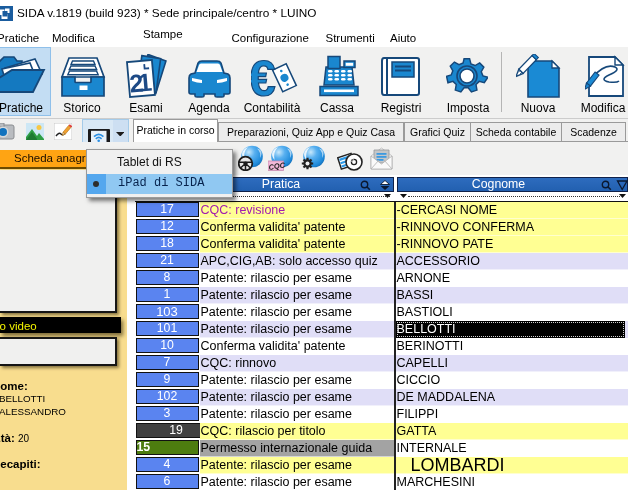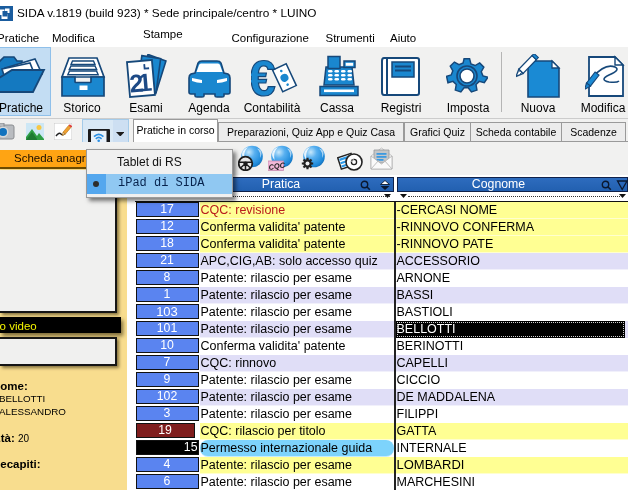--- a/index.html
+++ b/index.html
@@ -315,21 +315,21 @@
 <svg class="abs" style="left:400px;top:193.5px" width="7" height="4" viewBox="0 0 7 4">
     <path d="M0 0 L7 0 L3.5 4 Z" fill="#111"></path>
   </svg>
 <svg class="abs" style="left:619px;top:193.5px" width="7" height="4" viewBox="0 0 7 4">
     <path d="M0 0 L7 0 L3.5 4 Z" fill="#111"></path>
   </svg>
 
 <div id="rows">
     <div class="abs" style="left:135px;top:201px;width:493px;height:1px;background:#111;"></div>
     <div class="abs" style="left:135.5px;top:201.5px;width:63px;height:15px;background:#5a84f0;border:1.5px solid #111;box-sizing:border-box;color:#fff;font-size:12.3px;text-align:center;line-height:13.5px;">17</div>
-    <div class="abs" style="left:199.5px;top:202px;width:194px;height:17px;background:#ffff93;font-size:12.5px;line-height:16.5px;color:#b91c1c;padding-left:1px;box-sizing:border-box;overflow:hidden;white-space:nowrap;border-bottom:1px solid rgba(255,255,255,.55);">CQC: revisione</div>
+    <div class="abs" style="left:199.5px;top:202px;width:194px;height:17px;background:#ffff93;font-size:12.5px;line-height:16.5px;color:#a21caf;padding-left:1px;box-sizing:border-box;overflow:hidden;white-space:nowrap;border-bottom:1px solid rgba(255,255,255,.55);">CQC: revisione</div>
     <div class="abs" style="left:393.5px;top:202px;width:2px;height:17px;background:#222;"></div>
     <div class="abs" style="left:395.5px;top:202px;width:232.5px;height:17px;background:#ffff93;font-size:12.5px;line-height:16.5px;color:#000;padding-left:1px;box-sizing:border-box;overflow:hidden;white-space:nowrap;border-bottom:1px solid rgba(255,255,255,.55);">-CERCASI NOME</div>
     <div class="abs" style="left:135.5px;top:218.5px;width:63px;height:15px;background:#5a84f0;border:1.5px solid #111;box-sizing:border-box;color:#fff;font-size:12.3px;text-align:center;line-height:13.5px;">12</div>
     <div class="abs" style="left:199.5px;top:219px;width:194px;height:17px;background:#ffff93;font-size:12.5px;line-height:16.5px;color:#000;padding-left:1px;box-sizing:border-box;overflow:hidden;white-space:nowrap;border-bottom:1px solid rgba(255,255,255,.55);">Conferma validita' patente</div>
     <div class="abs" style="left:393.5px;top:219px;width:2px;height:17px;background:#222;"></div>
     <div class="abs" style="left:395.5px;top:219px;width:232.5px;height:17px;background:#ffff93;font-size:12.5px;line-height:16.5px;color:#000;padding-left:1px;box-sizing:border-box;overflow:hidden;white-space:nowrap;border-bottom:1px solid rgba(255,255,255,.55);">-RINNOVO CONFERMA</div>
     <div class="abs" style="left:135.5px;top:235.5px;width:63px;height:15px;background:#5a84f0;border:1.5px solid #111;box-sizing:border-box;color:#fff;font-size:12.3px;text-align:center;line-height:13.5px;">18</div>
     <div class="abs" style="left:199.5px;top:236px;width:194px;height:17px;background:#ffff93;font-size:12.5px;line-height:16.5px;color:#000;padding-left:1px;box-sizing:border-box;overflow:hidden;white-space:nowrap;border-bottom:1px solid rgba(255,255,255,.55);">Conferma validita' patente</div>
     <div class="abs" style="left:393.5px;top:236px;width:2px;height:17px;background:#222;"></div>
     <div class="abs" style="left:395.5px;top:236px;width:232.5px;height:17px;background:#ffff93;font-size:12.5px;line-height:16.5px;color:#000;padding-left:1px;box-sizing:border-box;overflow:hidden;white-space:nowrap;border-bottom:1px solid rgba(255,255,255,.55);">-RINNOVO PATE</div>
@@ -367,32 +367,32 @@
     <div class="abs" style="left:393.5px;top:372px;width:2px;height:17px;background:#222;"></div>
     <div class="abs" style="left:395.5px;top:372px;width:232.5px;height:17px;background:#ffffff;font-size:12.5px;line-height:16.5px;color:#000;padding-left:1px;box-sizing:border-box;overflow:hidden;white-space:nowrap;border-bottom:1px solid rgba(255,255,255,.55);">CICCIO</div>
     <div class="abs" style="left:135.5px;top:388.5px;width:63px;height:15px;background:#5a84f0;border:1.5px solid #111;box-sizing:border-box;color:#fff;font-size:12.3px;text-align:center;line-height:13.5px;">102</div>
     <div class="abs" style="left:199.5px;top:389px;width:194px;height:17px;background:#e0def7;font-size:12.5px;line-height:16.5px;color:#000;padding-left:1px;box-sizing:border-box;overflow:hidden;white-space:nowrap;border-bottom:1px solid rgba(255,255,255,.55);">Patente: rilascio per esame</div>
     <div class="abs" style="left:393.5px;top:389px;width:2px;height:17px;background:#222;"></div>
     <div class="abs" style="left:395.5px;top:389px;width:232.5px;height:17px;background:#e0def7;font-size:12.5px;line-height:16.5px;color:#000;padding-left:1px;box-sizing:border-box;overflow:hidden;white-space:nowrap;border-bottom:1px solid rgba(255,255,255,.55);">DE MADDALENA</div>
     <div class="abs" style="left:135.5px;top:405.5px;width:63px;height:15px;background:#5a84f0;border:1.5px solid #111;box-sizing:border-box;color:#fff;font-size:12.3px;text-align:center;line-height:13.5px;">3</div>
     <div class="abs" style="left:199.5px;top:406px;width:194px;height:17px;background:#ffffff;font-size:12.5px;line-height:16.5px;color:#000;padding-left:1px;box-sizing:border-box;overflow:hidden;white-space:nowrap;border-bottom:1px solid rgba(255,255,255,.55);">Patente: rilascio per esame</div>
     <div class="abs" style="left:393.5px;top:406px;width:2px;height:17px;background:#222;"></div>
     <div class="abs" style="left:395.5px;top:406px;width:249px;height:17px;background:#ffffff;font-size:12.5px;line-height:16.5px;color:#000;padding-left:1px;box-sizing:border-box;overflow:hidden;white-space:nowrap;border-bottom:1px solid rgba(255,255,255,.55);">FILIPPI</div>
-    <div class="abs" style="left:135.5px;top:422.5px;width:59px;height:15px;background:#7f1d1d;border:1.5px solid #111;box-sizing:border-box;color:#fff;font-size:12.3px;text-align:center;line-height:13.5px;">19</div>
+    <div class="abs" style="left:135.5px;top:422.5px;width:81px;height:15px;background:#404040;border:1.5px solid #111;box-sizing:border-box;color:#fff;font-size:12.3px;text-align:center;line-height:13.5px;">19</div>
     <div class="abs" style="left:199.5px;top:423px;width:194px;height:17px;background:#ffff93;font-size:12.5px;line-height:16.5px;color:#000;padding-left:1px;box-sizing:border-box;overflow:hidden;white-space:nowrap;border-bottom:1px solid rgba(255,255,255,.55);">CQC: rilascio per titolo</div>
     <div class="abs" style="left:393.5px;top:423px;width:2px;height:17px;background:#222;"></div>
     <div class="abs" style="left:395.5px;top:423px;width:232.5px;height:17px;background:#ffff93;font-size:12.5px;line-height:16.5px;color:#000;padding-left:1px;box-sizing:border-box;overflow:hidden;white-space:nowrap;border-bottom:1px solid rgba(255,255,255,.55);">GATTA</div>
-    <div class="abs" style="left:135.5px;top:439.5px;width:63px;height:15px;background:#000000;border:1.5px solid #111;box-sizing:border-box;color:#fff;font-size:12.3px;text-align:right;line-height:13.5px;">15</div>
-    <div class="abs" style="left:199.5px;top:440px;width:194px;height:17px;background:#7dd3fc;font-size:12.5px;line-height:16.5px;color:#000;padding-left:1px;box-sizing:border-box;overflow:hidden;white-space:nowrap;border-bottom:1px solid rgba(255,255,255,.55);border-radius:8px;">Permesso internazionale guida</div>
+    <div class="abs" style="left:135.5px;top:439.5px;width:63px;height:15px;background:#4d7c0f;border:1.5px solid #111;box-sizing:border-box;color:#fff;font-size:12.3px;text-align:left;line-height:13.5px;font-weight:bold;">15</div>
+    <div class="abs" style="left:199.5px;top:440px;width:194px;height:17px;background:#a3a3a3;font-size:12.5px;line-height:16.5px;color:#000;padding-left:1px;box-sizing:border-box;overflow:hidden;white-space:nowrap;border-bottom:1px solid rgba(255,255,255,.55);">Permesso internazionale guida</div>
     <div class="abs" style="left:393.5px;top:440px;width:2px;height:17px;background:#222;"></div>
     <div class="abs" style="left:395.5px;top:440px;width:232.5px;height:17px;background:#ffffff;font-size:12.5px;line-height:16.5px;color:#000;padding-left:1px;box-sizing:border-box;overflow:hidden;white-space:nowrap;border-bottom:1px solid rgba(255,255,255,.55);">INTERNALE</div>
     <div class="abs" style="left:135.5px;top:456.5px;width:63px;height:15px;background:#5a84f0;border:1.5px solid #111;box-sizing:border-box;color:#fff;font-size:12.3px;text-align:center;line-height:13.5px;">4</div>
     <div class="abs" style="left:199.5px;top:457px;width:194px;height:17px;background:#ffff93;font-size:12.5px;line-height:16.5px;color:#000;padding-left:1px;box-sizing:border-box;overflow:hidden;white-space:nowrap;border-bottom:1px solid rgba(255,255,255,.55);">Patente: rilascio per esame</div>
     <div class="abs" style="left:393.5px;top:457px;width:2px;height:17px;background:#222;"></div>
-    <div class="abs" style="left:395.5px;top:457px;width:232.5px;height:17px;background:#ffff93;font-size:13px;line-height:16.5px;color:#000;padding-left:1px;box-sizing:border-box;overflow:hidden;white-space:nowrap;border-bottom:1px solid rgba(255,255,255,.55);">LOMBARDI</div>
+    <div class="abs" style="left:395.5px;top:457px;width:232.5px;height:17px;background:#ffff93;font-size:18px;line-height:16.5px;color:#000;padding-left:15px;box-sizing:border-box;overflow:hidden;white-space:nowrap;border-bottom:1px solid rgba(255,255,255,.55);">LOMBARDI</div>
     <div class="abs" style="left:135.5px;top:473.5px;width:63px;height:15px;background:#5a84f0;border:1.5px solid #111;box-sizing:border-box;color:#fff;font-size:12.3px;text-align:center;line-height:13.5px;">6</div>
     <div class="abs" style="left:199.5px;top:474px;width:194px;height:17px;background:#ffffff;font-size:12.5px;line-height:16.5px;color:#000;padding-left:1px;box-sizing:border-box;overflow:hidden;white-space:nowrap;border-bottom:1px solid rgba(255,255,255,.55);">Patente: rilascio per esame</div>
     <div class="abs" style="left:393.5px;top:474px;width:2px;height:17px;background:#222;"></div>
     <div class="abs" style="left:395.5px;top:474px;width:232.5px;height:17px;background:#ffffff;font-size:12.5px;line-height:16.5px;color:#000;padding-left:1px;box-sizing:border-box;overflow:hidden;white-space:nowrap;border-bottom:1px solid rgba(255,255,255,.55);">MARCHESINI</div>
   </div>
 
 <div class="abs" style="left:86px;top:149px;width:147px;height:49px;background:#f0f0f0;border:1px solid #9a9a9a;box-sizing:border-box;box-shadow:3px 3px 4px rgba(0,0,0,.5);"></div>
 <div class="abs" style="left:117px;top:155px;font-size:12px;color:#111;">Tablet di RS</div>
 <div class="abs" style="left:87px;top:173.5px;width:145px;height:20.5px;background:linear-gradient(90deg,#54a7ee 0,#54a7ee 19px,#90c8f2 19px);"></div>
 <div class="abs" style="left:93px;top:181px;width:6px;height:6px;border-radius:50%;background:#2d2d2d;"></div>

